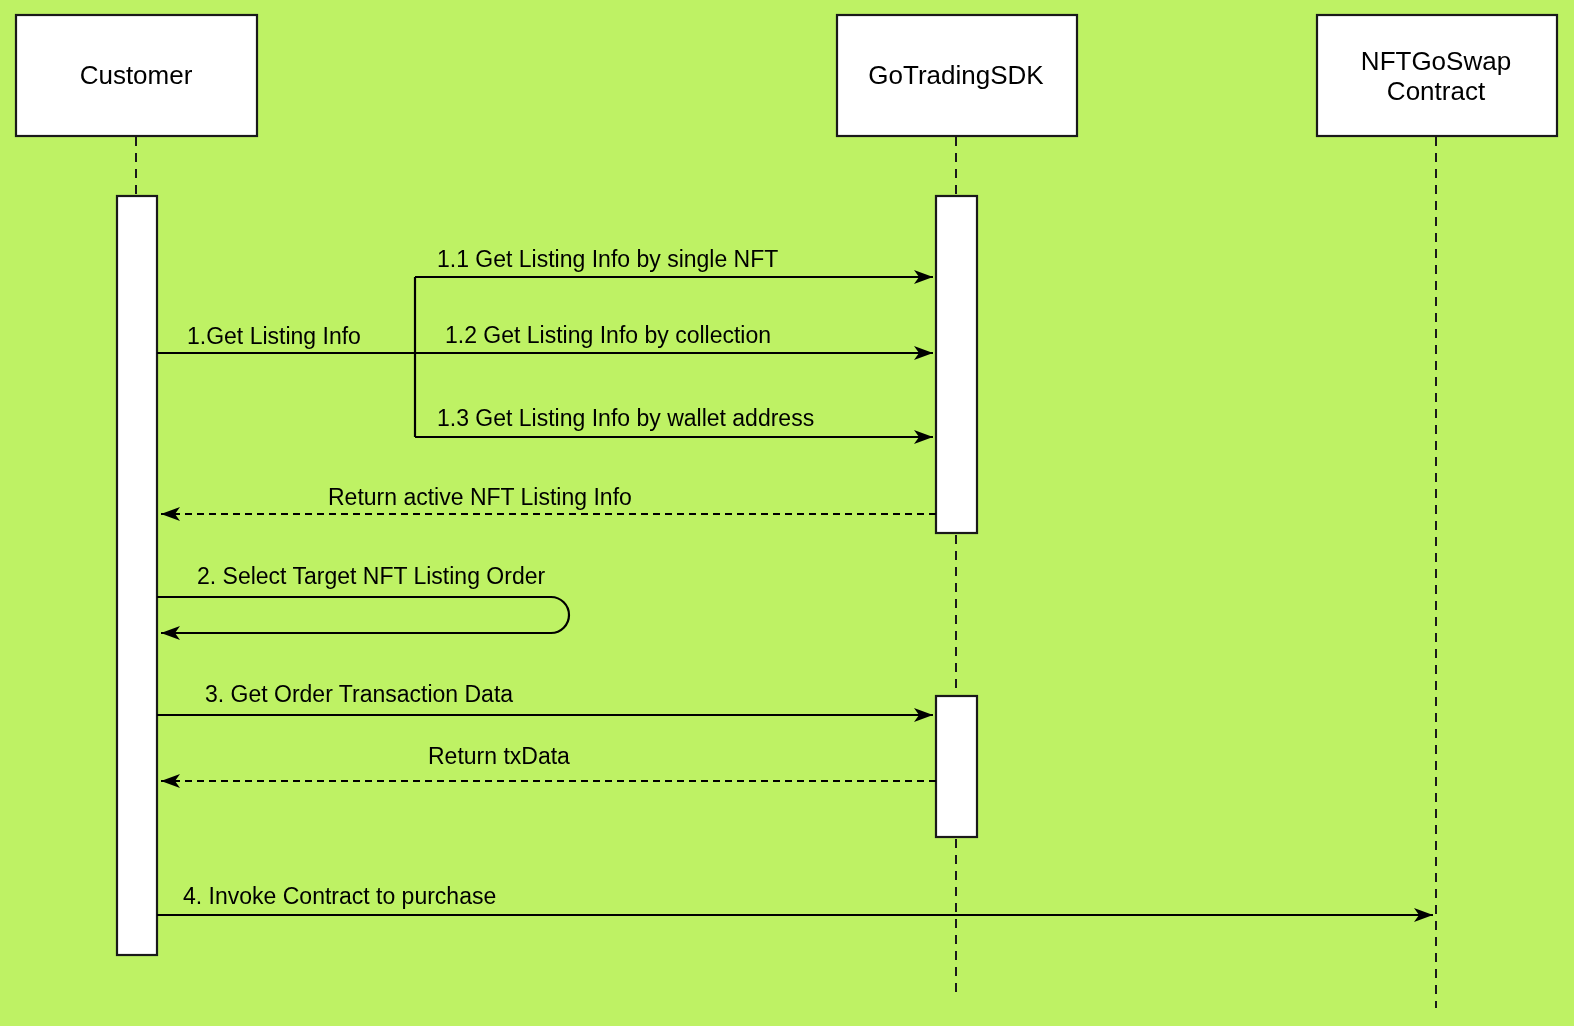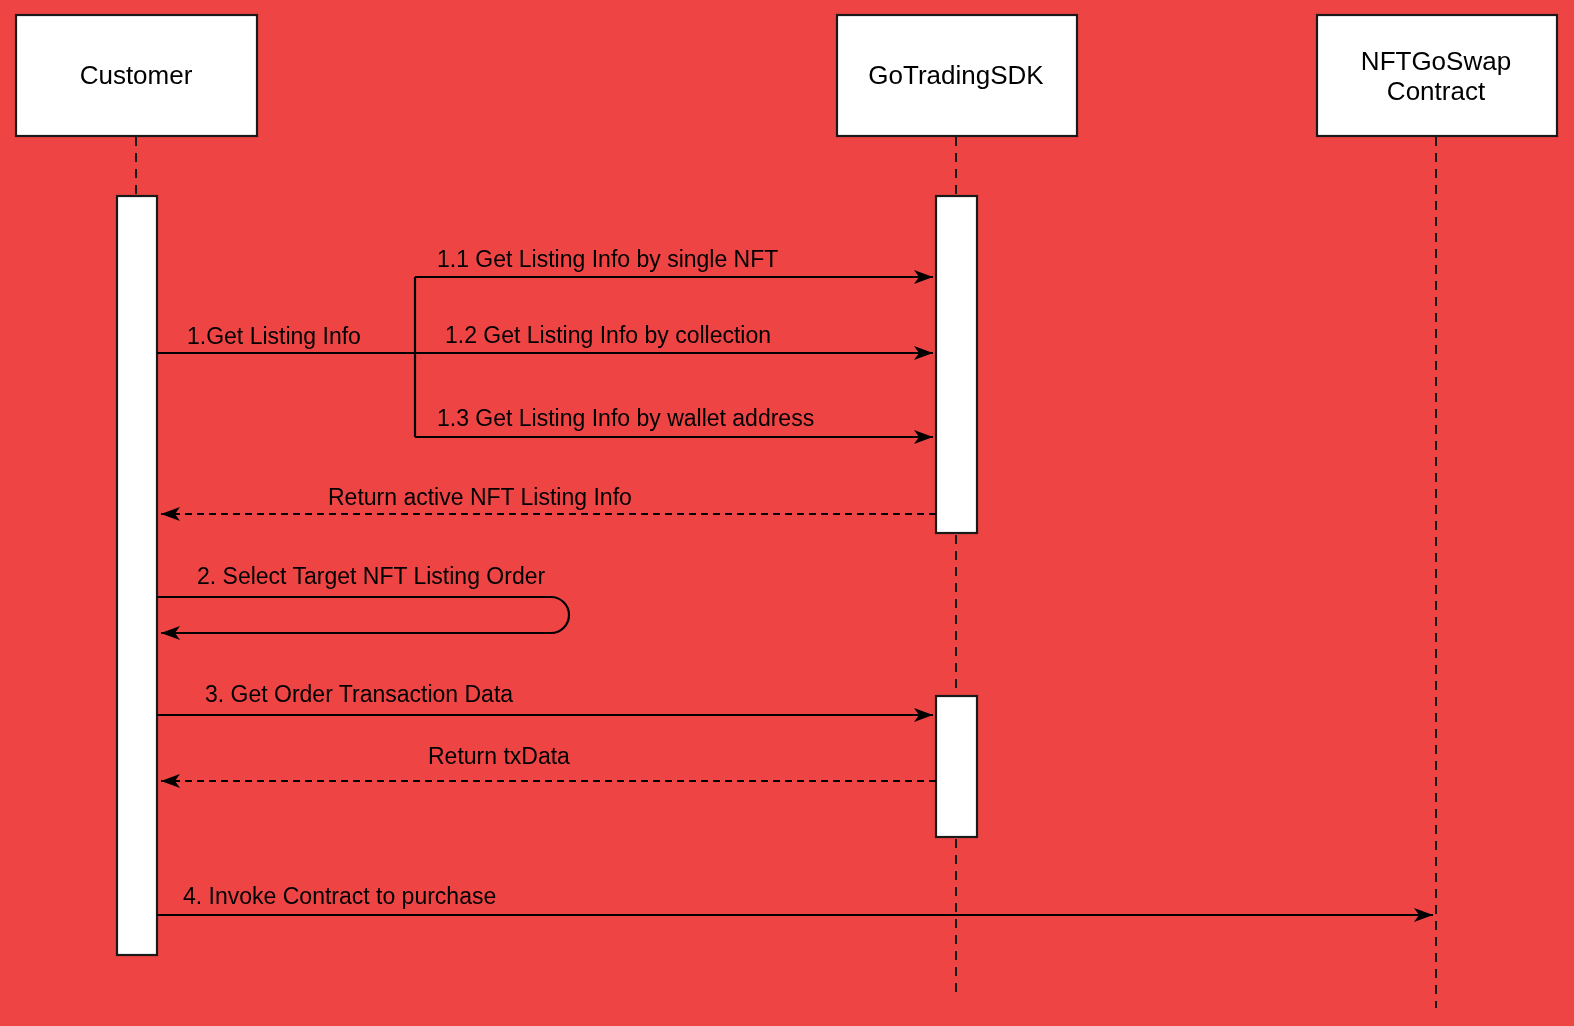--- a/index.html
+++ b/index.html
@@ -5,21 +5,21 @@
   html, body {
     margin: 0;
     padding: 0;
     background: #ffffff;
     font-family: "Liberation Sans", sans-serif;
   }
   .diagram-wrap {
     position: relative;
     width: 1574px;
     height: 1026px;
-    background: #ef4444;
+    background: #bef264;
     overflow: hidden;
   }
   svg { display: block; }
   .actor-box {
     fill: #ffffff;
     stroke: #1a1a1a;
     stroke-width: 2.2;
   }
   .actor-label {
     font-size: 26px;

